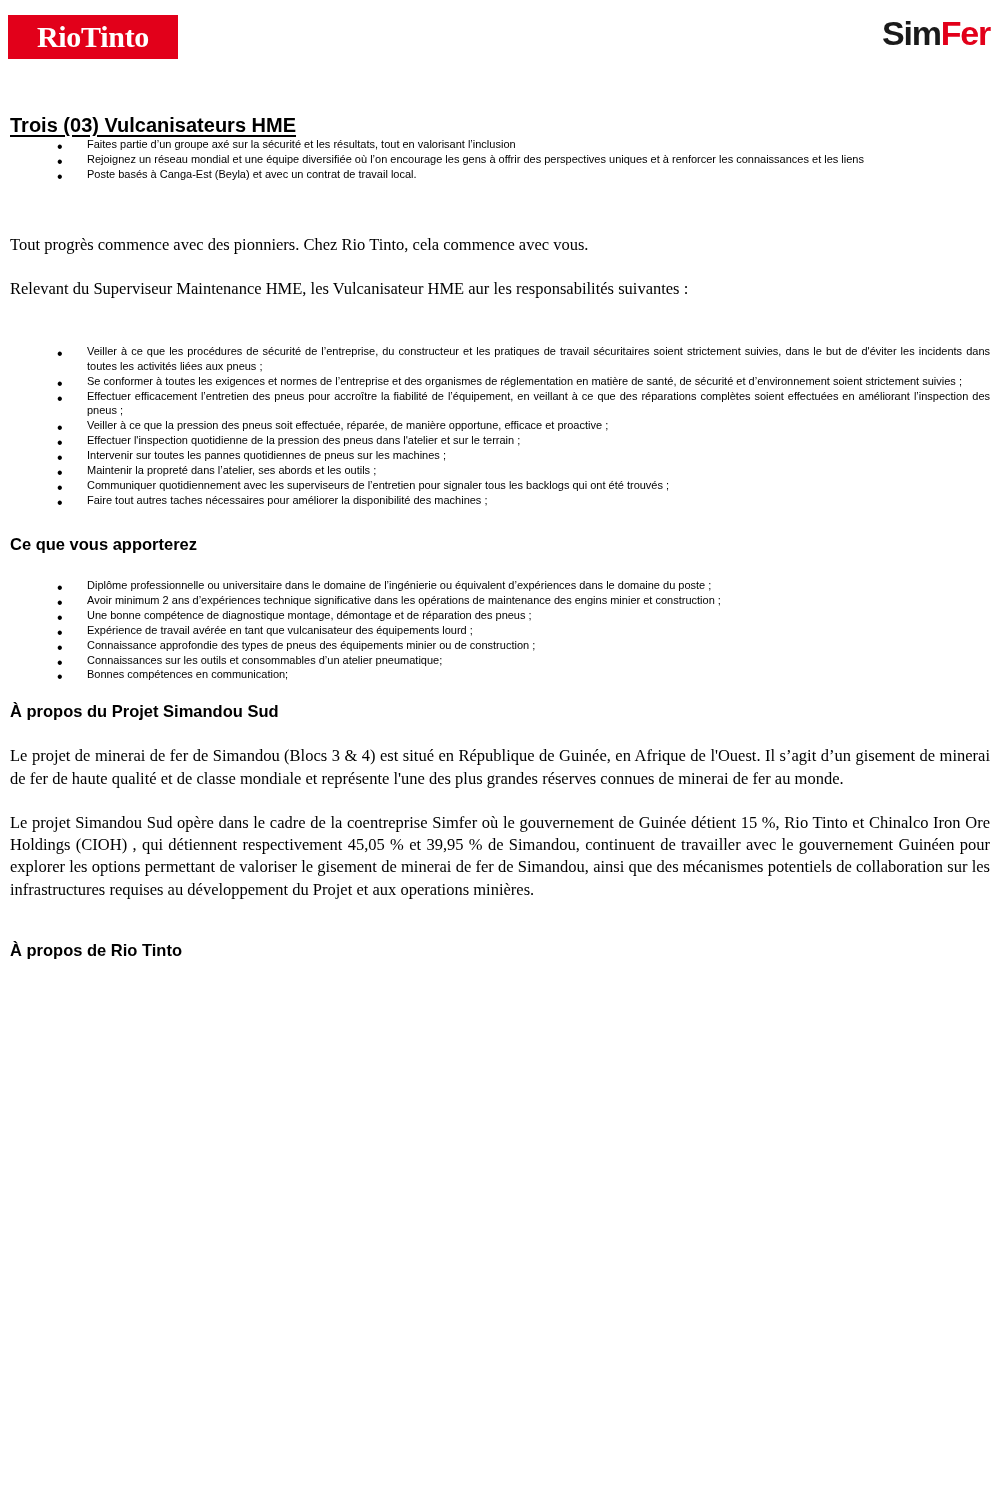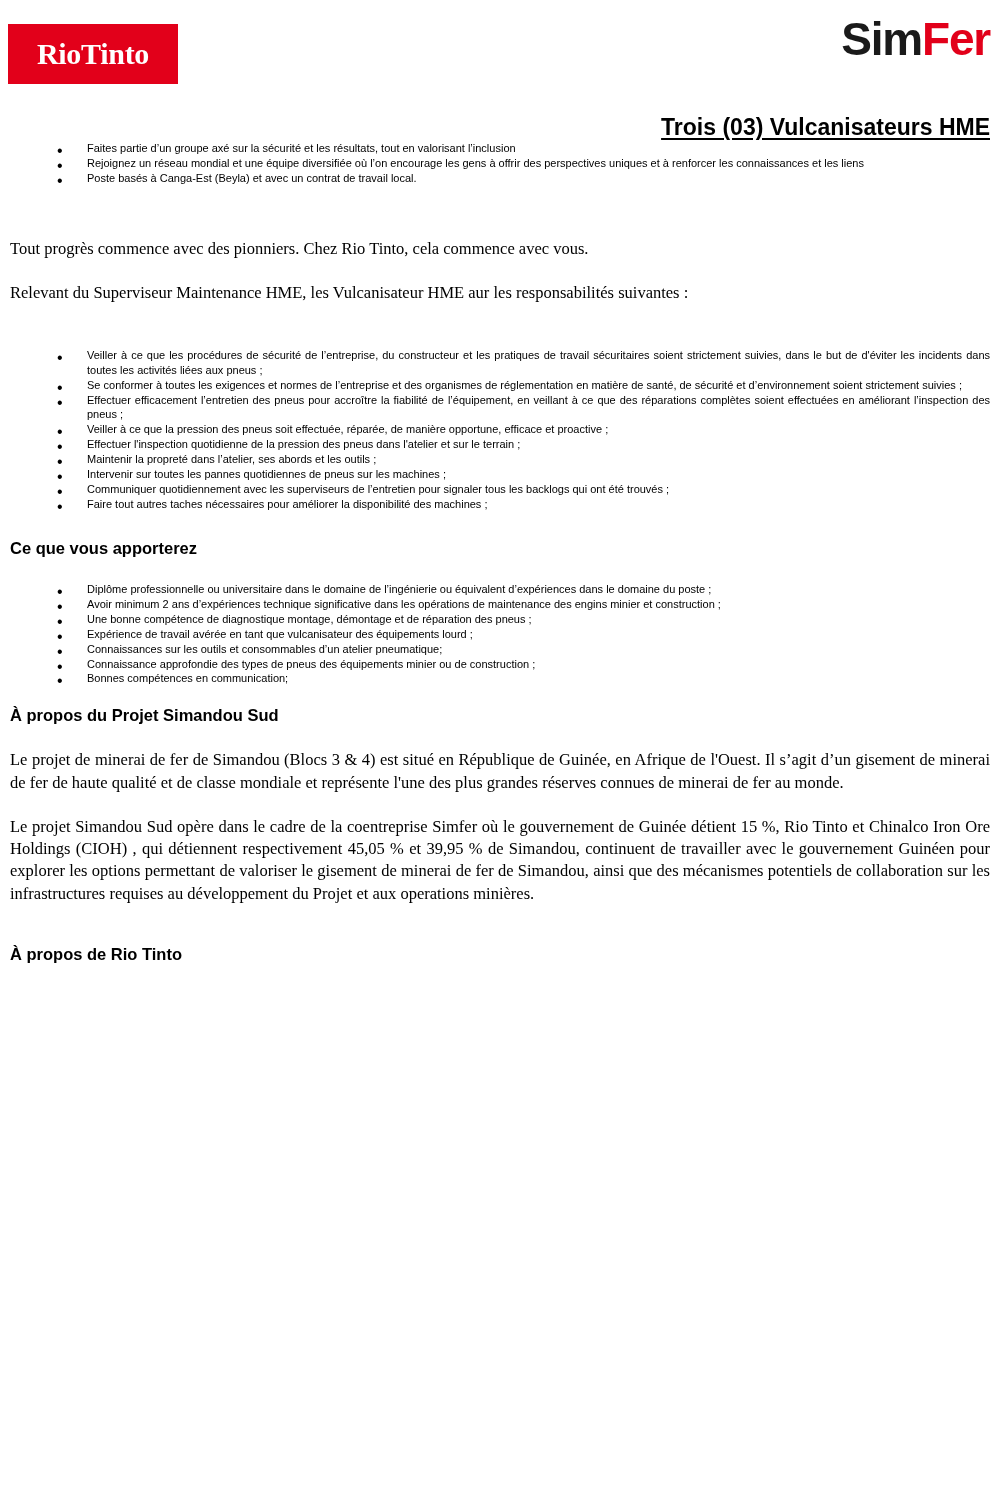--- a/index.html
+++ b/index.html
@@ -25,60 +25,60 @@
   }
 
   
   .header {
     position: relative;
     height: 92px;
   }
   .riotinto-logo {
     position: absolute;
     left: 8px;
-    top: 24px;
+    top: 15px;
     width: 170px;
-    height: 60px;
+    height: 44px;
     background: #E2001A;
     display: flex;
     align-items: center;
     justify-content: center;
   }
   .riotinto-logo .rt-text {
     font-family: "Liberation Serif", serif;
     font-weight: bold;
     font-size: 30px;
     line-height: 1;
     color: #ffffff;
     letter-spacing: -0.3px;
     white-space: nowrap;
   }
   .simfer-logo {
     position: absolute;
     right: 10px;
     top: 16px;
     font-family: "Liberation Sans", sans-serif;
     font-weight: bold;
-    font-size: 46px;
+    font-size: 34px;
     line-height: 1;
     letter-spacing: -1.2px;
     white-space: nowrap;
   }
   .simfer-logo .sf-sim { color: #1a1a1a; }
   .simfer-logo .sf-fer { color: #E2001A; }
 
   
   .content {
     position: relative;
     padding: 0 10px 0 10px;
   }
 
   .doc-title {
-    text-align: right;
-    font-size: 23px;
+    text-align: left;
+    font-size: 20px;
     font-weight: bold;
     margin: 22px 0 0 0;
     padding: 0;
   }
   .doc-title span {
     text-decoration: underline;
     text-underline-offset: 3px;
   }
 
   ul.bullets {
@@ -168,39 +168,39 @@
     <p class="para no-justify">Relevant du Superviseur Maintenance HME, les Vulcanisateur HME aur les responsabilités suivantes :</p>
 
     <div class="sp-44"></div>
 
     <ul class="bullets">
       <li>Veiller à ce que les procédures de sécurité de l’entreprise, du constructeur et les pratiques de travail sécuritaires soient strictement suivies, dans le but de d'éviter les incidents dans toutes les activités liées aux pneus ;</li>
       <li>Se conformer à toutes les exigences et normes de l’entreprise et des organismes de réglementation en matière de santé, de sécurité et d’environnement soient strictement suivies ;</li>
       <li>Effectuer efficacement l’entretien des pneus pour accroître la fiabilité de l’équipement, en veillant à ce que des réparations complètes soient effectuées en améliorant l’inspection des pneus ;</li>
       <li>Veiller à ce que la pression des pneus soit effectuée, réparée, de manière opportune, efficace et proactive ;</li>
       <li>Effectuer l'inspection quotidienne de la pression des pneus dans l'atelier et sur le terrain ;</li>
+      <li>Intervenir sur toutes les pannes quotidiennes de pneus sur les machines ;</li>
       <li>Maintenir la propreté dans l’atelier, ses abords et les outils ;</li>
-      <li>Intervenir sur toutes les pannes quotidiennes de pneus sur les machines ;</li>
       <li>Communiquer quotidiennement avec les superviseurs de l’entretien pour signaler tous les backlogs qui ont été trouvés ;</li>
       <li>Faire tout autres taches nécessaires pour améliorer la disponibilité des machines ;</li>
     </ul>
 
     <div class="sp-28"></div>
 
     <h2 class="section-heading">Ce que vous apporterez</h2>
 
     <div class="sp-24"></div>
 
     <ul class="bullets">
       <li>Diplôme professionnelle ou universitaire dans le domaine de l’ingénierie ou équivalent d’expériences dans le domaine du poste ;</li>
       <li>Avoir minimum 2 ans d’expériences technique significative dans les opérations de maintenance des engins minier et construction ;</li>
       <li>Une bonne compétence de diagnostique montage, démontage et de réparation des pneus ;</li>
       <li>Expérience de travail avérée en tant que vulcanisateur des équipements lourd ;</li>
+      <li>Connaissance approfondie des types de pneus des équipements minier ou de construction ;</li>
       <li>Connaissances sur les outils et consommables d’un atelier pneumatique;</li>
-      <li>Connaissance approfondie des types de pneus des équipements minier ou de construction ;</li>
       <li>Bonnes compétences en communication;</li>
     </ul>
 
     <div class="sp-20"></div>
 
     <h2 class="section-heading">À propos du Projet Simandou Sud</h2>
 
     <div class="sp-24"></div>
 
     <p class="para">Le projet de minerai de fer de Simandou (Blocs 3 &amp; 4) est situé en République de Guinée, en Afrique de l'Ouest. Il s’agit d’un gisement de minerai de fer de haute  qualité et de classe mondiale et représente l'une des plus grandes réserves connues de minerai de fer au monde.</p>

